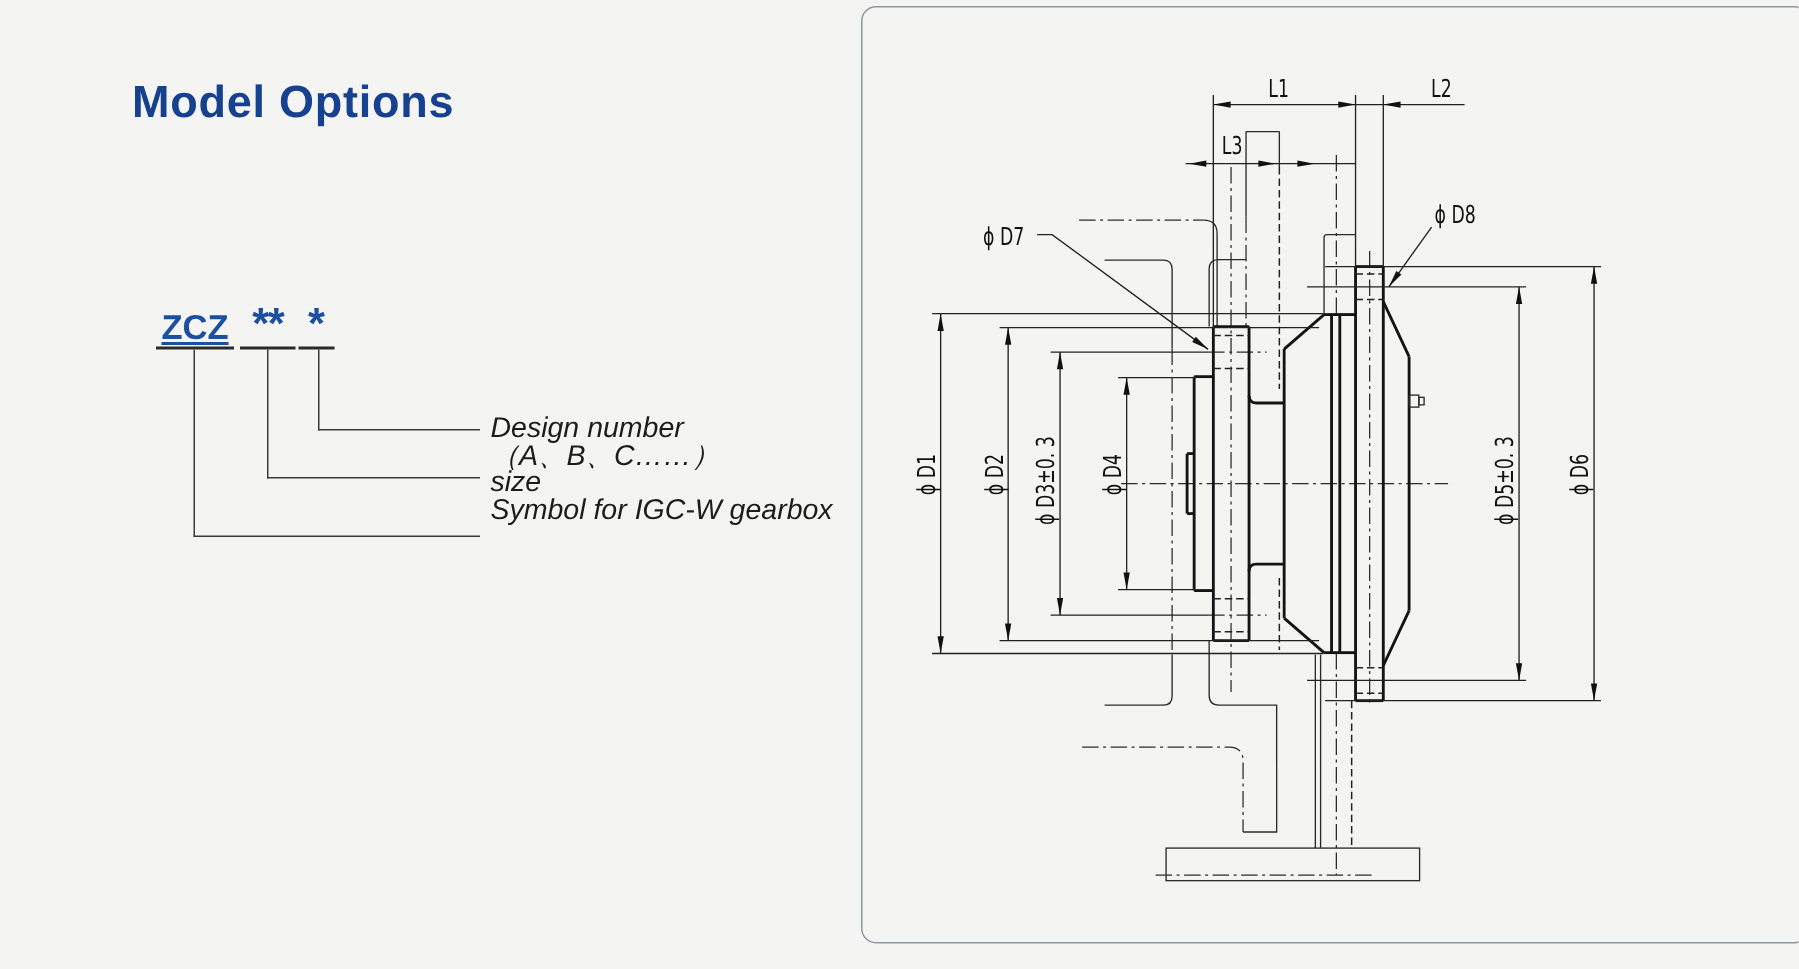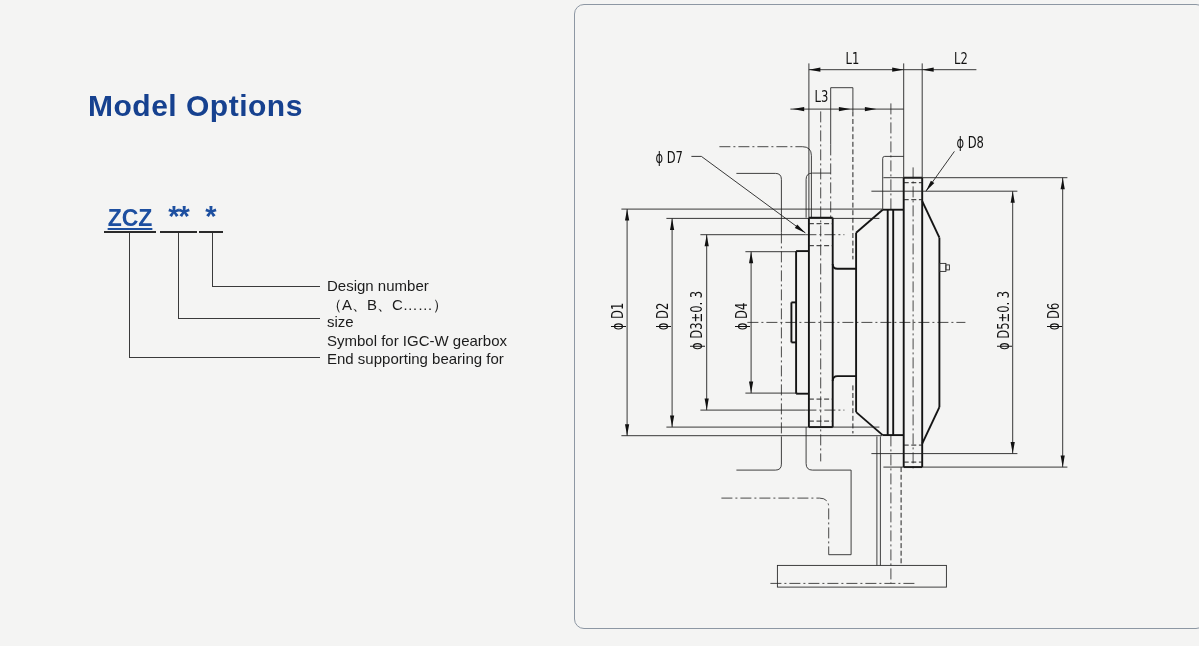--- a/index.html
+++ b/index.html
@@ -1,28 +1,28 @@
 <!DOCTYPE html>
 <html><head>
 <meta charset="utf-8">
 <style>
   html,body{margin:0;padding:0;}
   body{width:1199px;height:646px;background:#f4f4f3;position:relative;overflow:hidden;
        font-family:"Liberation Sans",sans-serif;}
   .abs{position:absolute;}
-  #title{left:88px;top:52px;font-size:30px;font-weight:bold;color:#16418f;letter-spacing:.5px;margin-top:37px;}
+  #title{left:88px;top:52px;font-size:30px;font-weight:bold;color:#16418f;letter-spacing:.5px;}
   .code{font-weight:bold;color:#1d4fa0;text-align:center;border-bottom:2px solid #2a2a2a;box-sizing:border-box;}
   #code-prefix{left:104px;top:205px;width:52px;font-size:23px;height:28px;text-decoration:underline;}
   #code-stars2{left:160px;top:203px;width:37px;font-size:29px;height:30px;line-height:26px;letter-spacing:-1px;}
   #code-star1{left:199px;top:203px;width:24px;font-size:29px;height:30px;line-height:26px;}
   .conn{border-left:1px solid #3a3a3a;border-bottom:1px solid #3a3a3a;}
   #conn-1{left:129px;top:233px;width:190px;height:124px;}
   #conn-2{left:178px;top:233px;width:141px;height:85px;}
   #conn-3{left:212px;top:233px;width:107px;height:53px;}
-  .ann{color:#1c1c1c;font-size:15px;line-height:18.5px;}
+  .ann{color:#1c1c1c;font-size:19px;line-height:18.5px;font-style:italic;}
   #ann-design{left:327px;top:277px;}
   #ann-symbol{left:327px;top:313px;}
   #ann-end{left:327px;top:350px;}
   #dbox{left:574px;top:4px;width:632px;height:625px;border:1.6px solid #8d97a3;border-radius:10px;box-sizing:border-box;}
   svg text{font-family:"DejaVu Sans",sans-serif;font-size:16.5px;fill:#111;}
   .tk{stroke:#141414;stroke-width:1.9;fill:none;}
   .tn{stroke:#2b2b2b;stroke-width:.9;fill:none;}
   .cl{stroke:#2b2b2b;stroke-width:.85;fill:none;stroke-dasharray:11 3 2 3;}
   .hd{stroke:#222;stroke-width:1;fill:none;stroke-dasharray:5 2.6;}
   .dim{stroke:#222;stroke-width:.9;fill:none;}
@@ -43,21 +43,20 @@
 
 <div class="abs ann" id="ann-design">
   <div>Design number</div>
   <div>（A、B、C……）</div>
 </div>
 <div class="abs ann" id="ann-symbol">
   <div>size</div>
   <div>Symbol for IGC-W gearbox</div>
 </div>
 <div class="abs ann" id="ann-end">
-  <div>End supporting bearing for</div>
 </div>
 
 <div class="abs" id="dbox">
 <svg width="533" height="622" viewBox="575.6 5.6 533 622">
 
   <path class="cl" d="M 720,147.3 H 803"></path>
   <path class="tn" d="M 803,147.3 Q 812,147.3 812,156.3 L 812,218.3"></path>
   <path class="tn" d="M 737,174 H 776 Q 782,174 782,180 L 782,233"></path>
   <line class="cl" x1="782" y1="233" x2="782" y2="437"></line>
   <path class="tn" d="M 737,470.7 H 776 Q 782,470.7 782,464.7 L 782,437"></path>

